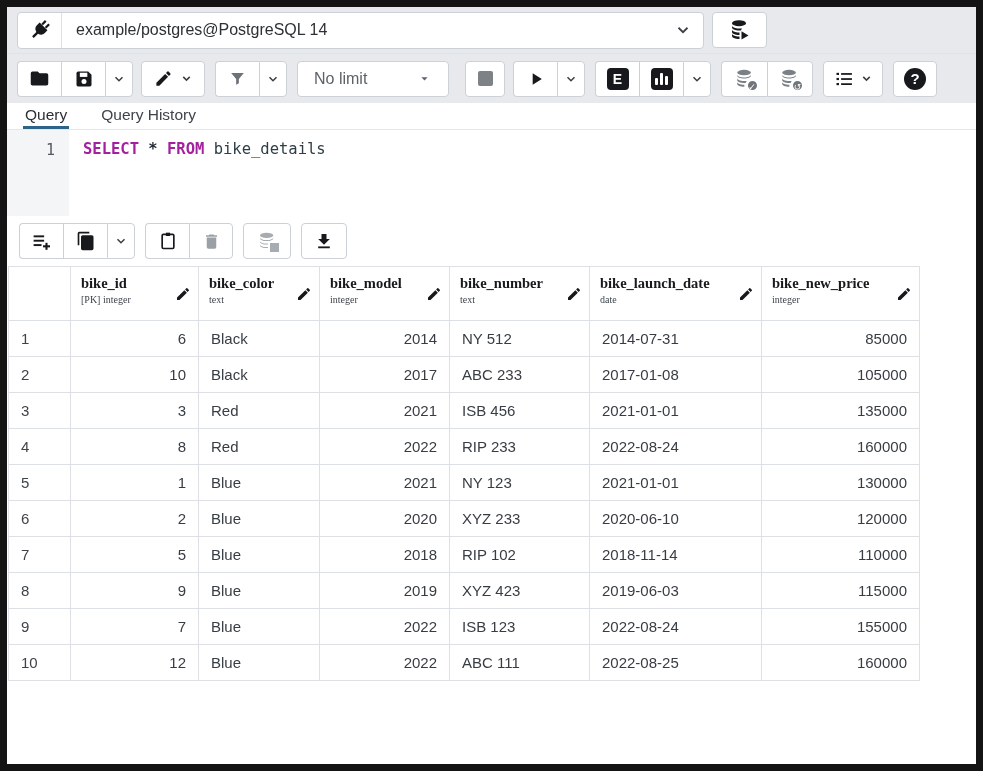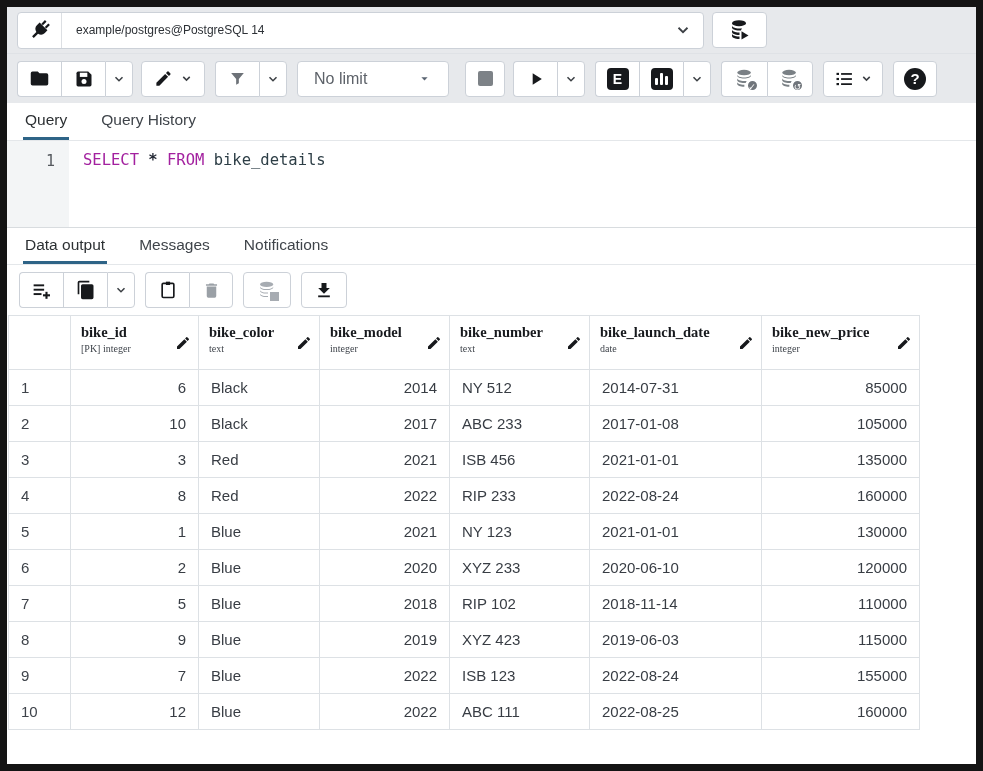--- a/index.html
+++ b/index.html
@@ -22,46 +22,46 @@
   .w44 { width:44px; } .w46 { width:46px; } .w28 { width:28px; } .w40 { width:40px; } .w48 { width:48px; }
   .disabledbtn svg, .disabledbtn .square { color:#9aa0a6; }
   .graydb { color:#7a8085 !important; }
 
   svg.ic { display:block; }
   .square { width:15px; height:15px; background:#7d8287; border-radius:2px; }
 
   
   .conn-group { background:#fff; border:1px solid #ccd1d8; border-radius:4px; height:37px; display:flex; align-items:center; width:687px; }
   .conn-plug { width:44px; display:flex; align-items:center; justify-content:center; border-right:1px solid #dcdfe3; height:100%; }
-  .conn-label { flex:1; padding:0 14px; font-size:12px; color:#2d3136; white-space:nowrap; overflow:hidden; }
+  .conn-label { flex:1; padding:0 14px; font-size:16px; color:#2d3136; white-space:nowrap; overflow:hidden; }
   .conn-chev { width:40px; display:flex; align-items:center; justify-content:center; }
 
   .badgebox { width:22px; height:22px; background:#17191c; border-radius:4px; color:#fff; display:flex; align-items:center; justify-content:center; font-weight:bold; font-size:14px; }
   .bars { display:flex; align-items:flex-end; gap:2px; height:12px; }
   .bars span { width:3px; background:#fff; border-radius:1px; }
   .bars .b1{height:7px;} .bars .b2{height:12px;} .bars .b3{height:9px;}
 
   .dbwrap { position:relative; width:22px; height:22px; display:flex; align-items:center; justify-content:center; }
   .minibadge { position:absolute; right:-3px; bottom:-2px; width:13px; height:13px; border-radius:50%; background:#70757b; color:#fff; font-size:9px; line-height:13px; text-align:center; border:2px solid #fff; }
 
   .helpcircle { width:22px; height:22px; border-radius:50%; background:#17191c; color:#fff; font-weight:bold; font-size:15px; display:flex; align-items:center; justify-content:center; }
 
   .limitbtn { width:152px; justify-content:space-between; padding:0 16px; border-radius:4px; }
   .limittext { font-size:16px; color:#5d6océ; color:#5d6269; }
 
   
-  .tabbar { display:flex; align-items:stretch; background:#fff; border-bottom:1px solid #e4e7ea; height:38px; padding-left:16px; gap:30px; }
+  .tabbar { display:flex; align-items:stretch; background:#fff; border-bottom:1px solid #e4e7ea; height:27px; padding-left:16px; gap:30px; }
   .tab { display:flex; align-items:center; font-size:15.5px; color:#3f444a; border-bottom:3px solid transparent; padding:0 2px; cursor:pointer; }
   .tab.active { border-bottom-color:#2e6487; color:#2c3033; }
 
   
   .editor { display:flex; height:86px; background:#fff; }
   .gutter { width:62px; background:#f3f5f6; color:#55595e; font-family:"DejaVu Sans Mono", monospace; font-size:15px; text-align:right; padding:11px 14px 0 0; }
   .code { flex:1; font-family:"DejaVu Sans Mono", monospace; font-size:15.5px; padding:10px 0 0 14px; color:#23282e; white-space:pre; }
-  .kw { color:#a3219f; font-weight:normal; }
+  .kw { color:#a3219f; font-weight:bold; }
   .op { color:#1f2430; font-weight:bold; }
   .ident { color:#2d3e46; }
 
   .outtabbar { border-top:1px solid #d8dcdf; }
 
   
   .restoolbar { background:#fff; display:flex; align-items:center; height:50px; padding:0 0 0 12px; }
   .restoolbar .btn { border-radius:0; }
 
   
@@ -258,25 +258,20 @@
     <div class="tab">Query History</div>
   </div>
 
   <div class="editor">
     <div class="gutter">
       <span>1</span>
     </div>
     <div class="code"><span class="kw">SELECT</span> <span class="op">*</span> <span class="kw">FROM</span> <span class="ident">bike_details</span></div>
   </div>
 
-  <div class="tabbar outtabbar">
-    <div class="tab active">Data output</div>
-    <div class="tab">Messages</div>
-    <div class="tab">Notifications</div>
-  </div>
 
   <div class="restoolbar">
     <div class="group">
       <button class="btn w44">
         <svg class="ic" width="21" height="21" viewBox="0 0 24 24" fill="#17191c">
           <rect x="3" y="5" width="12" height="2.2"></rect>
             <rect x="3" y="10" width="12" height="2.2"></rect>
             <rect x="3" y="15" width="9" height="2.2"></rect>
           <rect x="16.5" y="13.5" width="2.4" height="8"></rect>
             <rect x="13.7" y="16.3" width="8" height="2.4"></rect>

